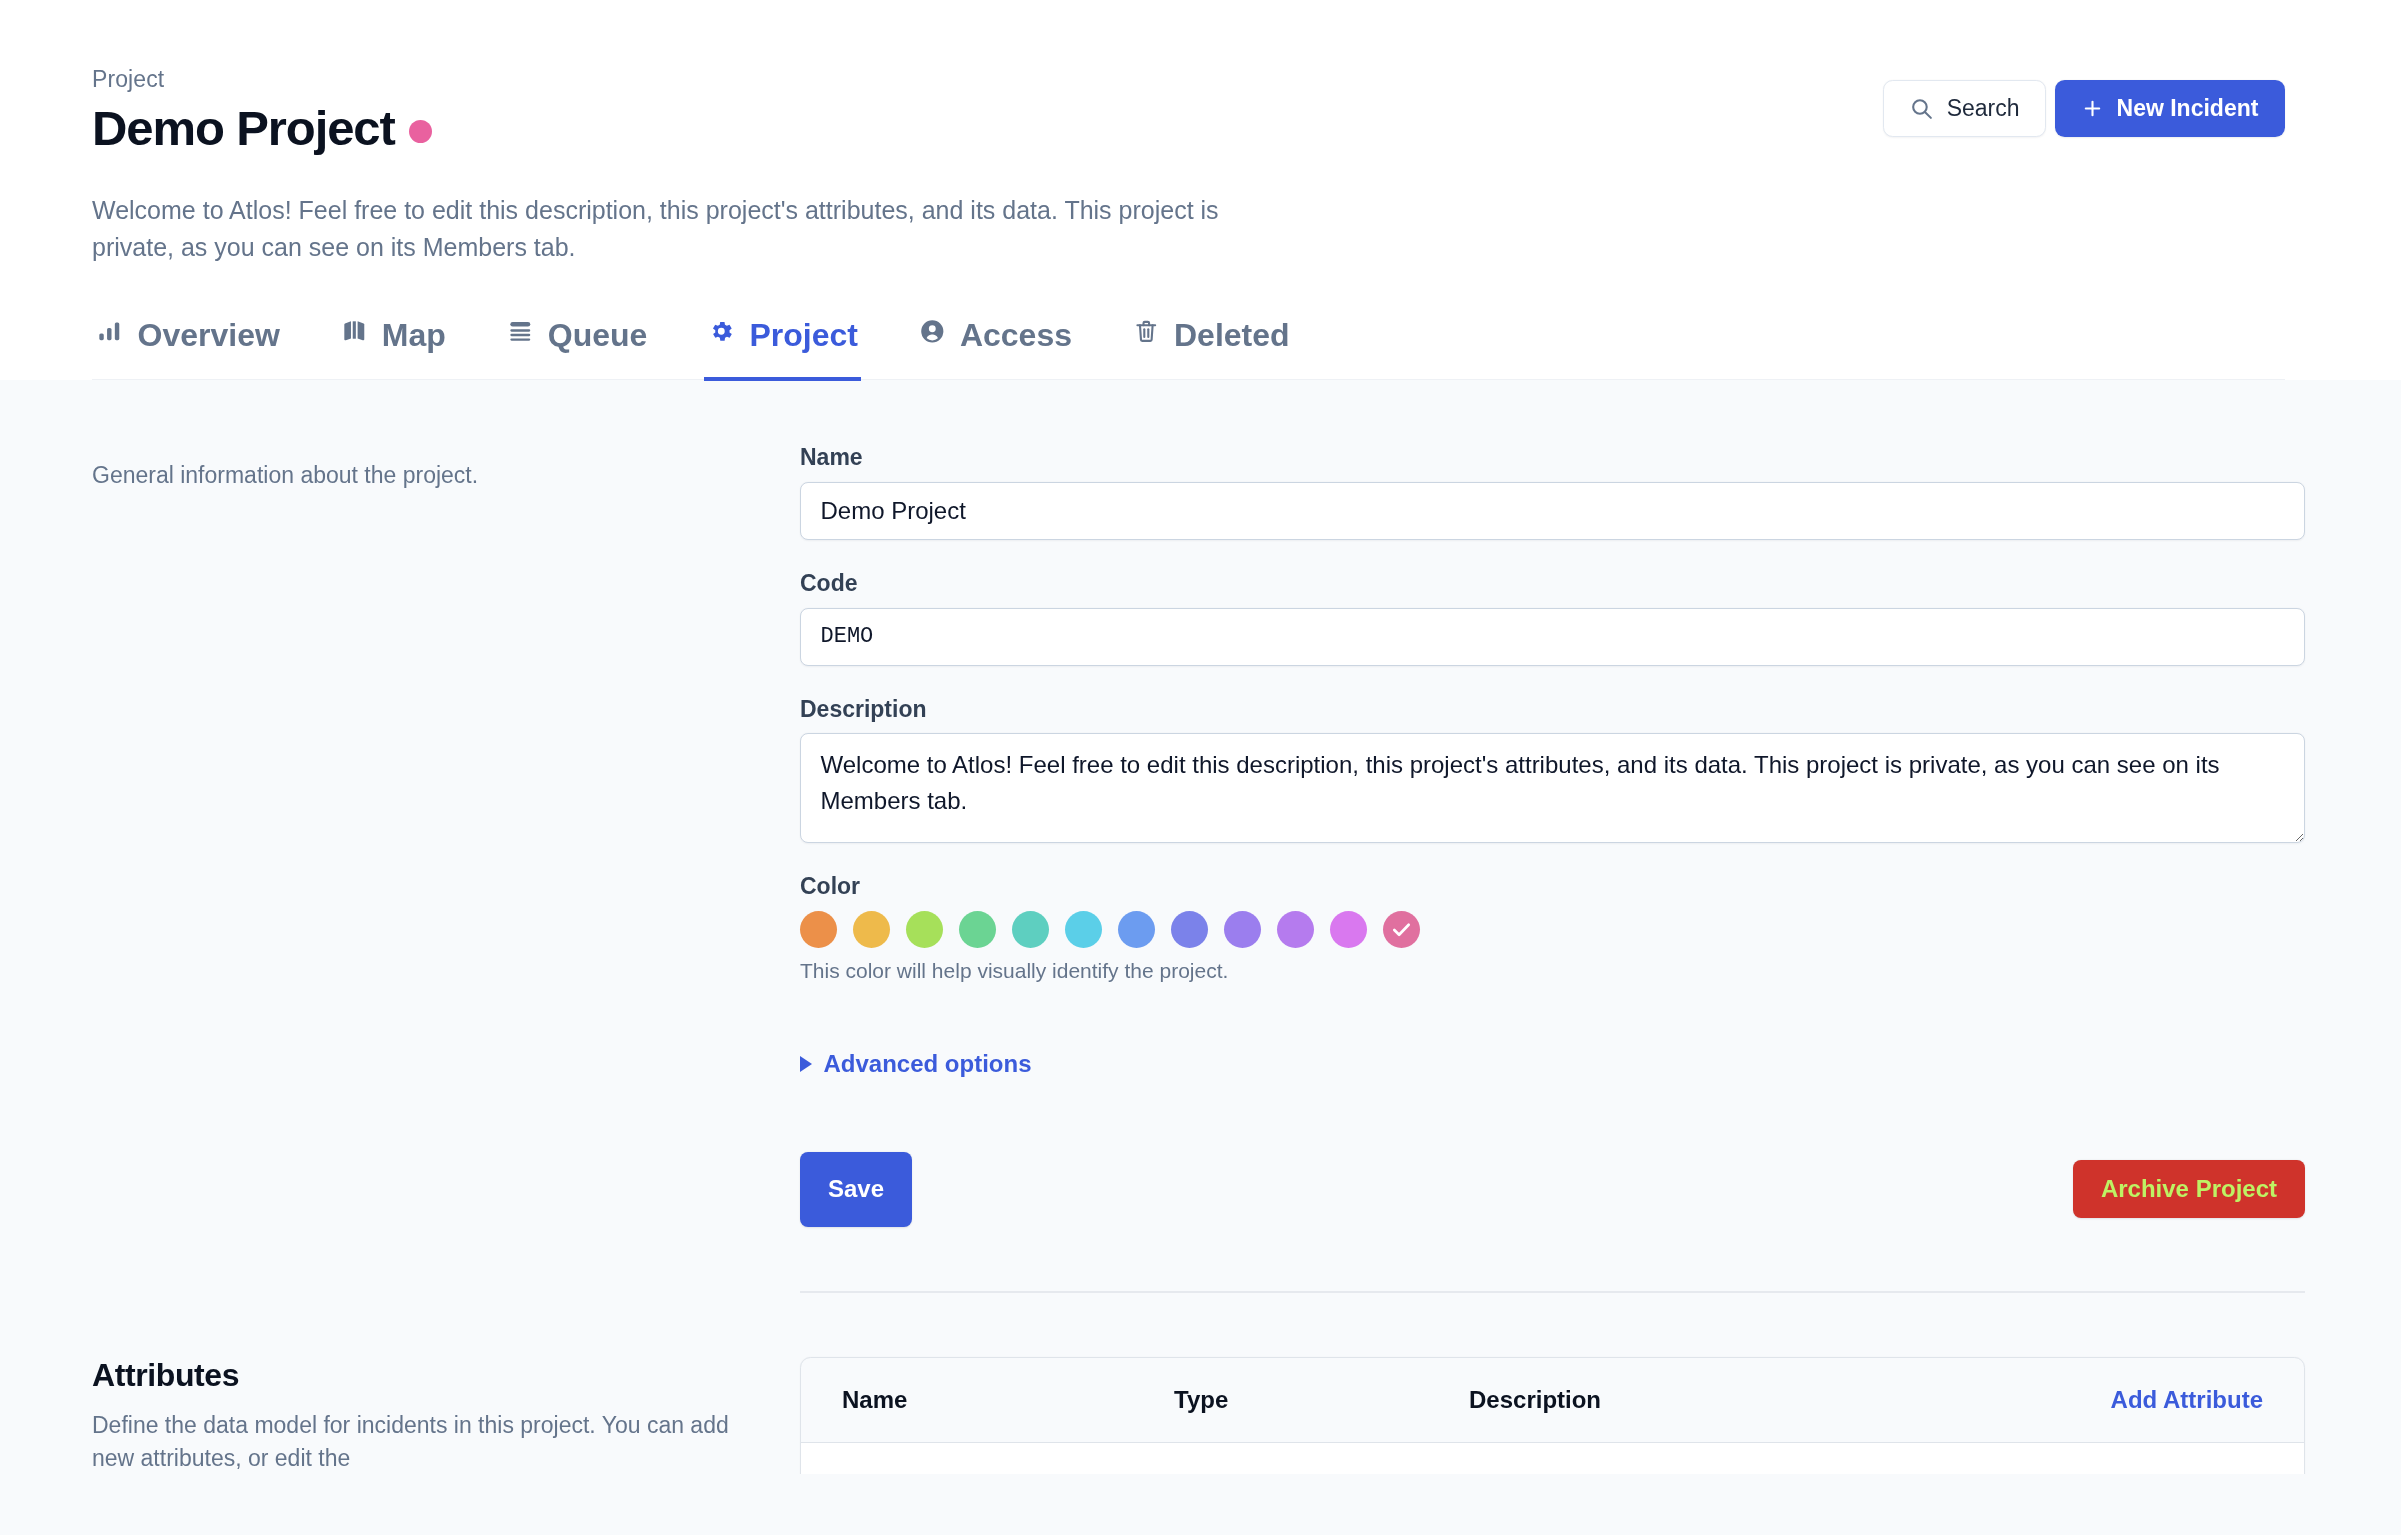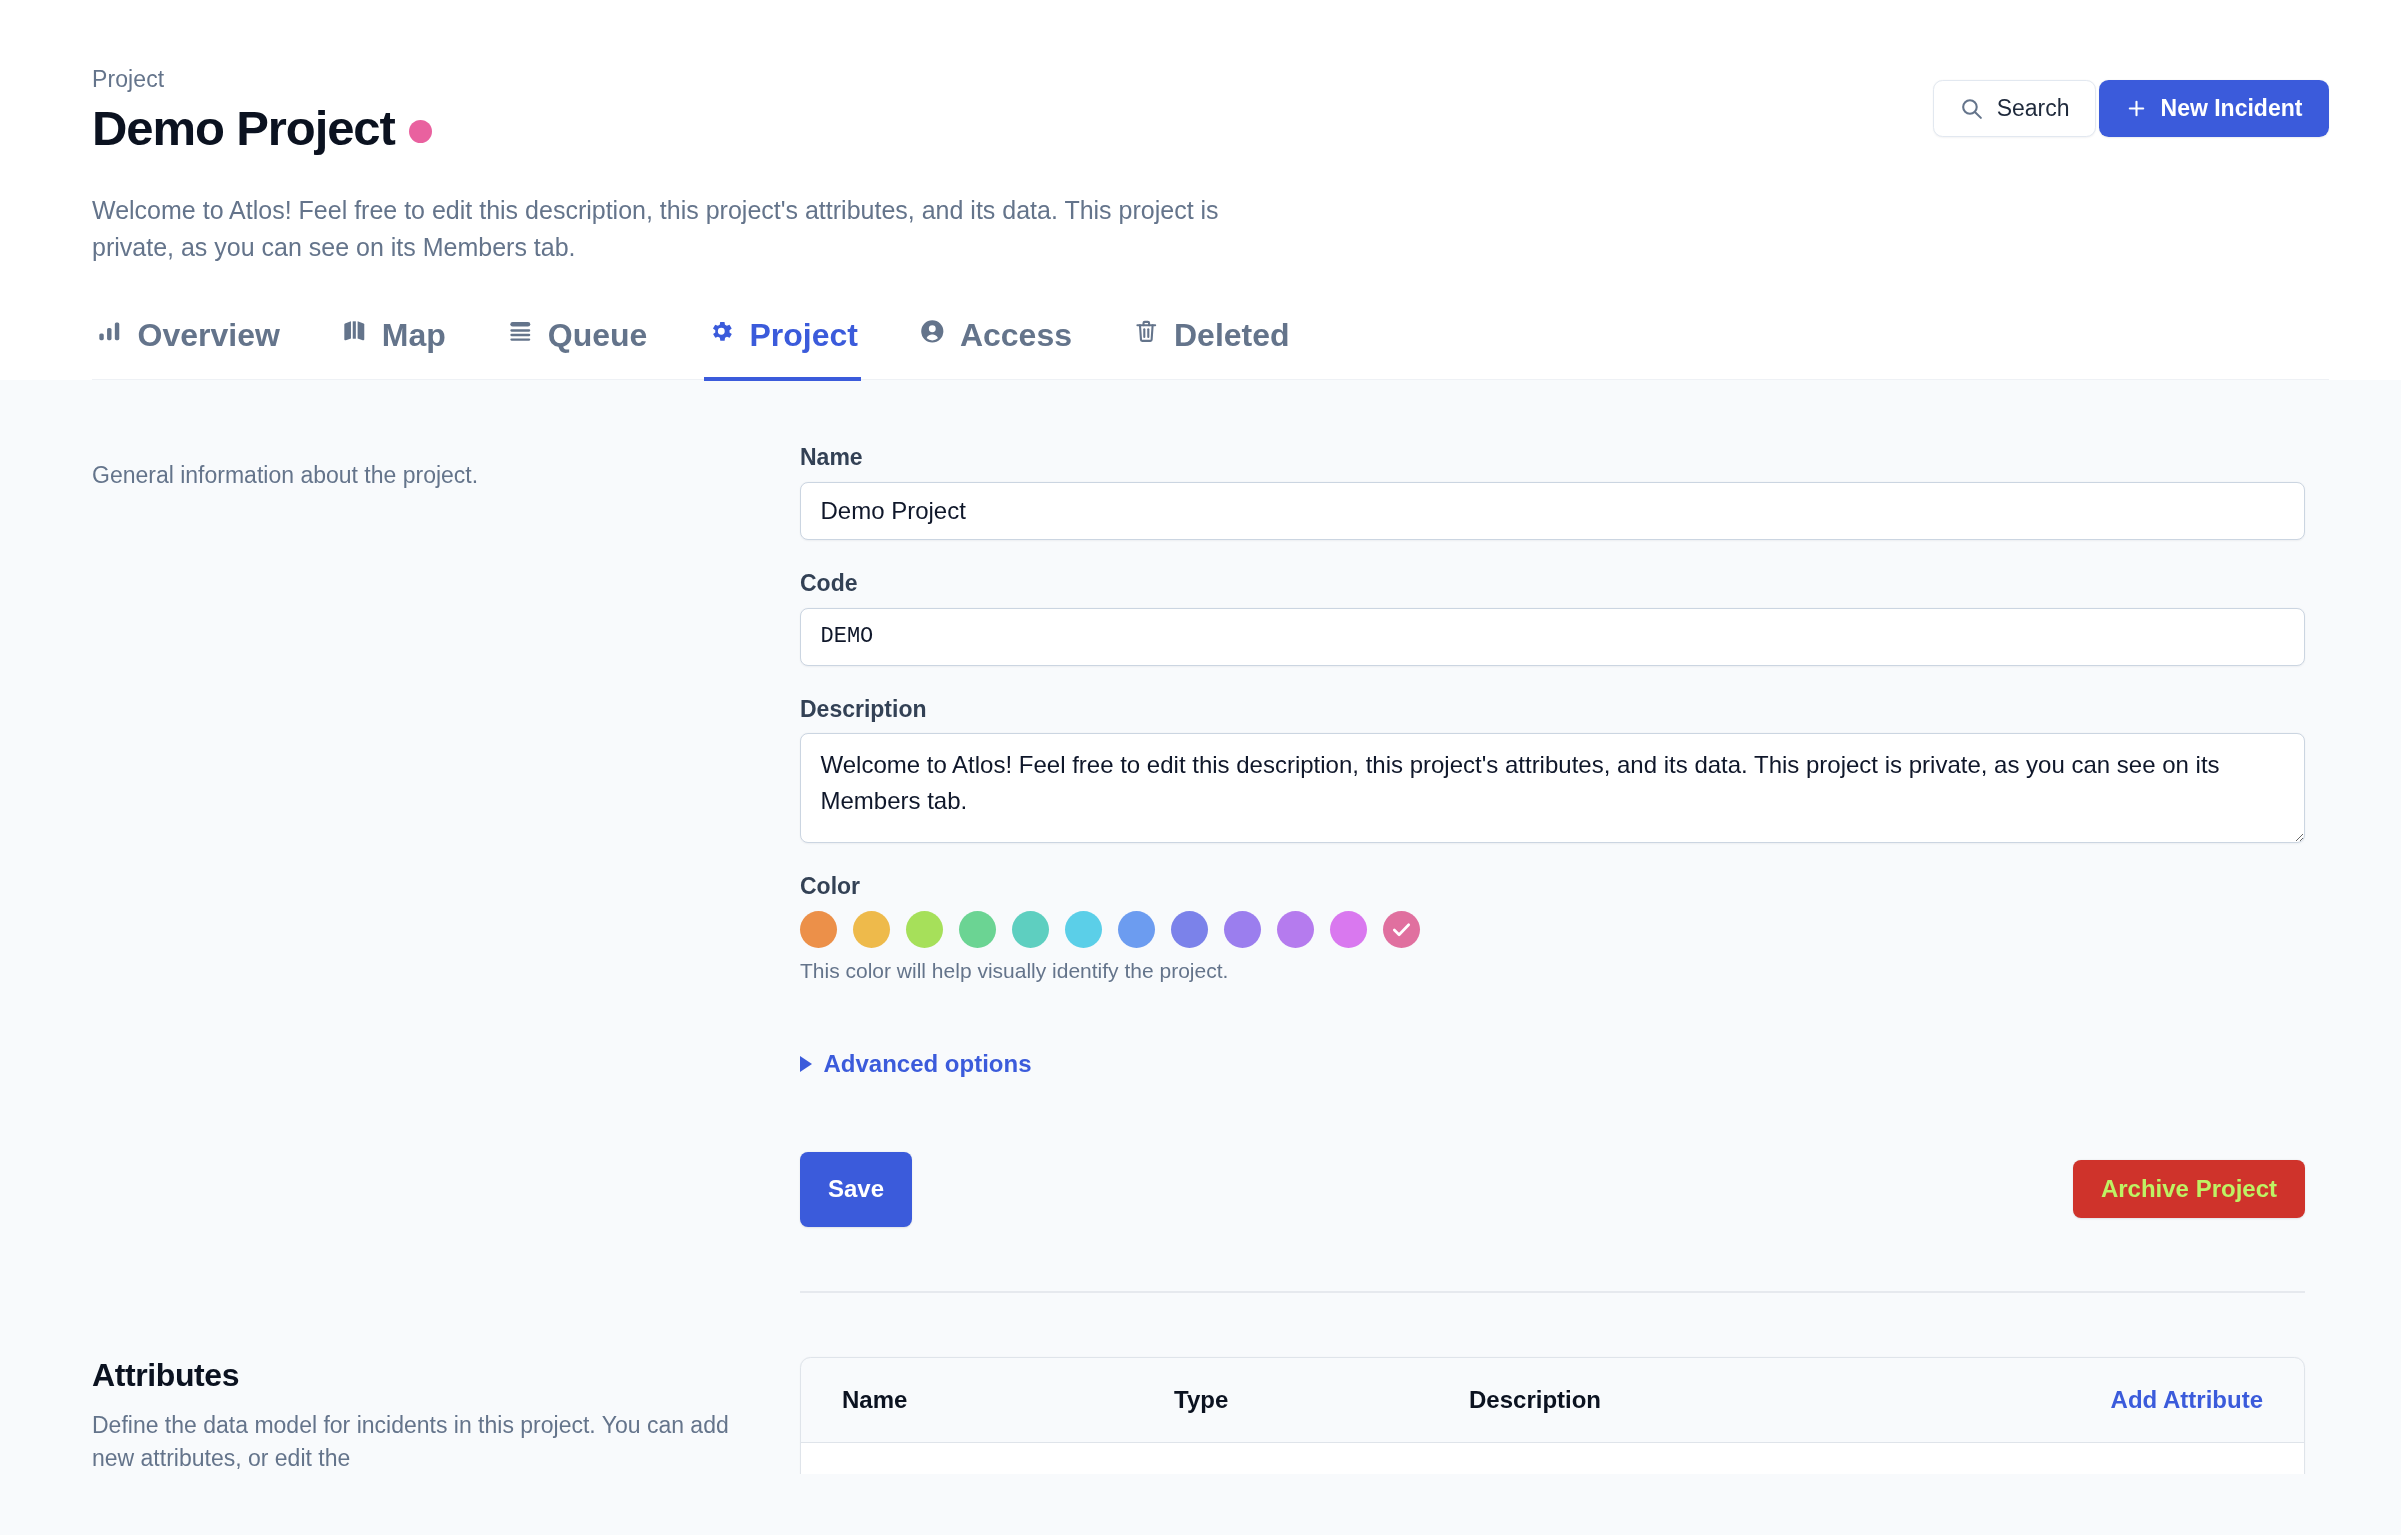--- a/index.html
+++ b/index.html
@@ -9,21 +9,21 @@
     overflow: hidden;
     font-family: "Liberation Sans", sans-serif;
     background: #f8fafc;
     color: #0f172a;
     -webkit-font-smoothing: antialiased;
   }
 
   
   .page-header {
     background: #ffffff;
-    padding: 66px 72px 0 92px;
+    padding: 66px 116px 0 92px;
     position: relative;
   }
   .header-row {
     display: flex;
     align-items: flex-start;
     justify-content: space-between;
   }
   .eyebrow {
     font-size: 23px;
     color: #64748b;
@@ -46,21 +46,21 @@
   .project-dot {
     width: 23px;
     height: 23px;
     border-radius: 50%;
     display: inline-block;
     margin-top: 5.3px;
   }
   .header-actions {
     display: flex;
     align-items: center;
-    gap: 3px;
+    gap: 9px;
     margin-top: 14px;
   }
   .btn {
     display: inline-flex;
     align-items: center;
     justify-content: center;
     gap: 12.4px;
     border: none;
     cursor: pointer;
     font-family: inherit;

